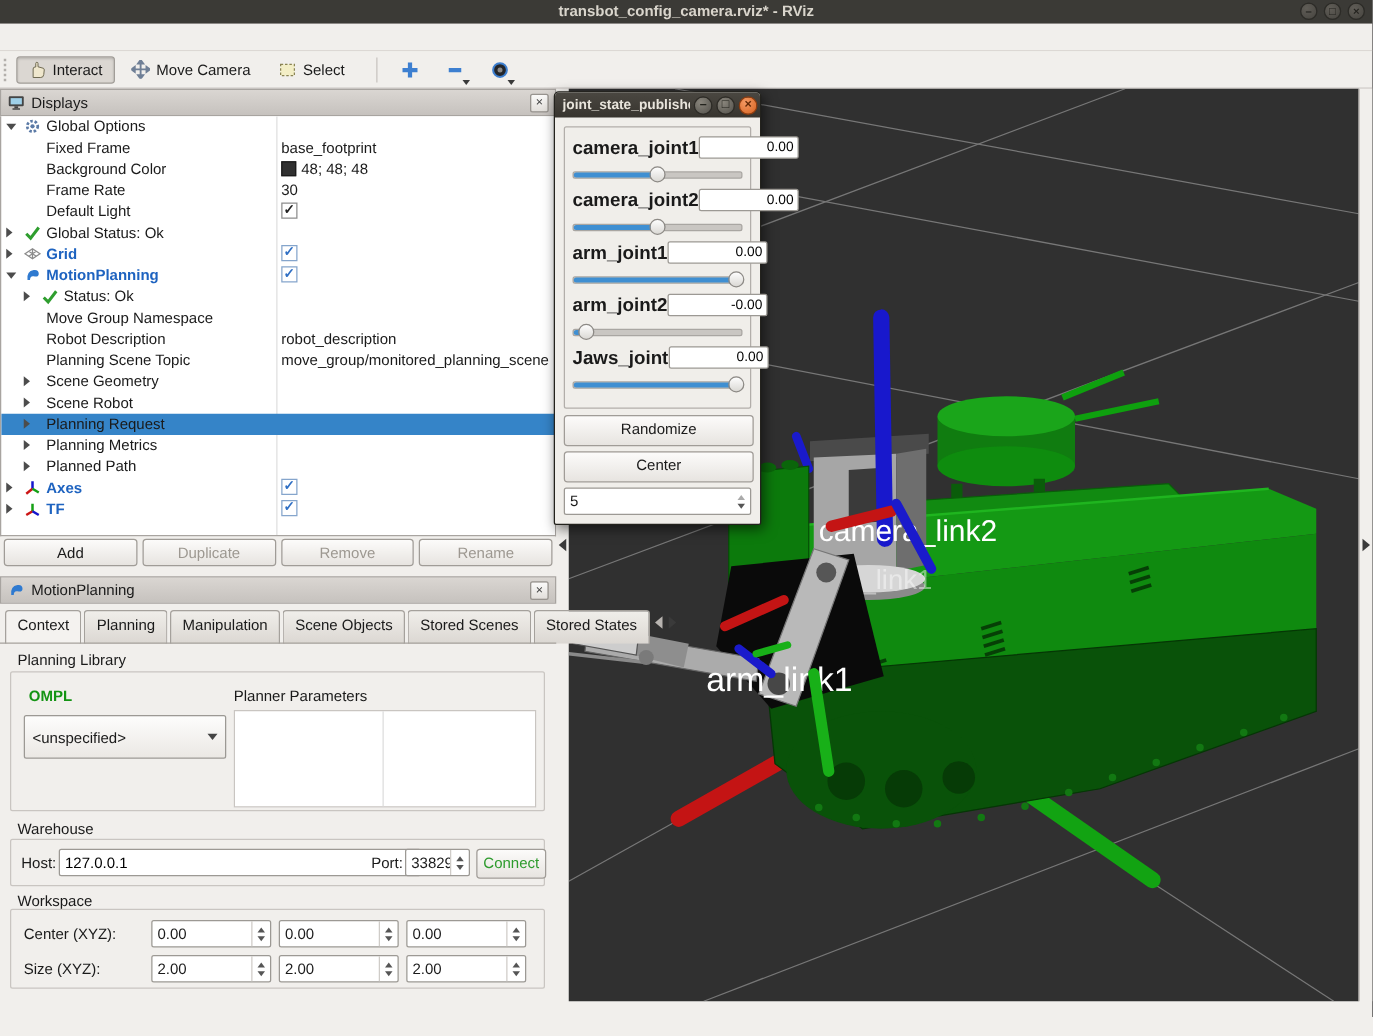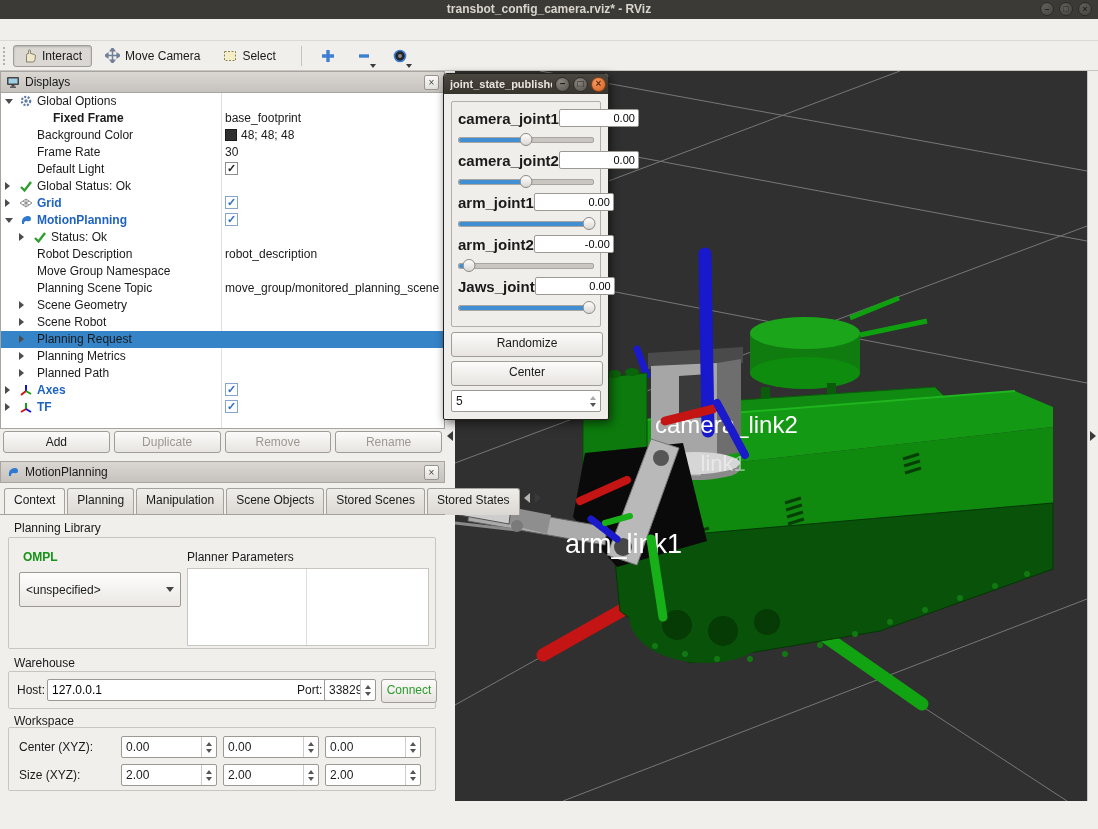--- a/index.html
+++ b/index.html
@@ -210,21 +210,21 @@
     <div id="tree-rows">
         <div class="trow">
           <span class="texp d" style="left: 4px;"></span>
           <span class="ticon" style="left: 18px;"><svg viewBox="0 0 14 14">
               <circle cx="7" cy="7" r="4.2" fill="none" stroke="#5b7aa6" stroke-width="2.2" stroke-dasharray="2 1.5"></circle>
               <circle cx="7" cy="7" r="1.7" fill="#5b7aa6"></circle>
             </svg></span>
           <span class="tlabel" style="left: 36px;">Global Options</span>
         </div>
         <div class="trow">
-          <span class="tlabel" style="left: 52px; font-weight: bold;">Fixed Frame</span>
+          <span class="tlabel" style="left: 36px;">Fixed Frame</span>
           <span class="tval">
             <span>base_footprint</span>
           </span>
         </div>
         <div class="trow">
           <span class="tlabel" style="left: 36px;">Background Color</span>
           <span class="tval">
             <span class="swatch" style="background: rgb(48, 48, 48);"></span>
             <span>48; 48; 48</span>
           </span>
@@ -269,27 +269,27 @@
           </span>
         </div>
         <div class="trow">
           <span class="texp r" style="left: 18px;"></span>
           <span class="ticon" style="left: 32px;"><svg viewBox="0 0 14 14">
               <path d="M2 8 L5.5 11.5 L12 3" stroke="#2f9e2f" stroke-width="2.4" fill="none"></path>
             </svg></span>
           <span class="tlabel" style="left: 50px;">Status: Ok</span>
         </div>
         <div class="trow">
+          <span class="tlabel" style="left: 36px;">Move Group Namespace</span>
+        </div>
+        <div class="trow">
           <span class="tlabel" style="left: 36px;">Robot Description</span>
           <span class="tval">
             <span>robot_description</span>
           </span>
-        </div>
-        <div class="trow">
-          <span class="tlabel" style="left: 36px;">Move Group Namespace</span>
         </div>
         <div class="trow">
           <span class="tlabel" style="left: 36px;">Planning Scene Topic</span>
           <span class="tval">
             <span>move_group/monitored_planning_scene</span>
           </span>
         </div>
         <div class="trow">
           <span class="texp r" style="left: 18px;"></span>
           <span class="tlabel" style="left: 36px;">Scene Geometry</span>

